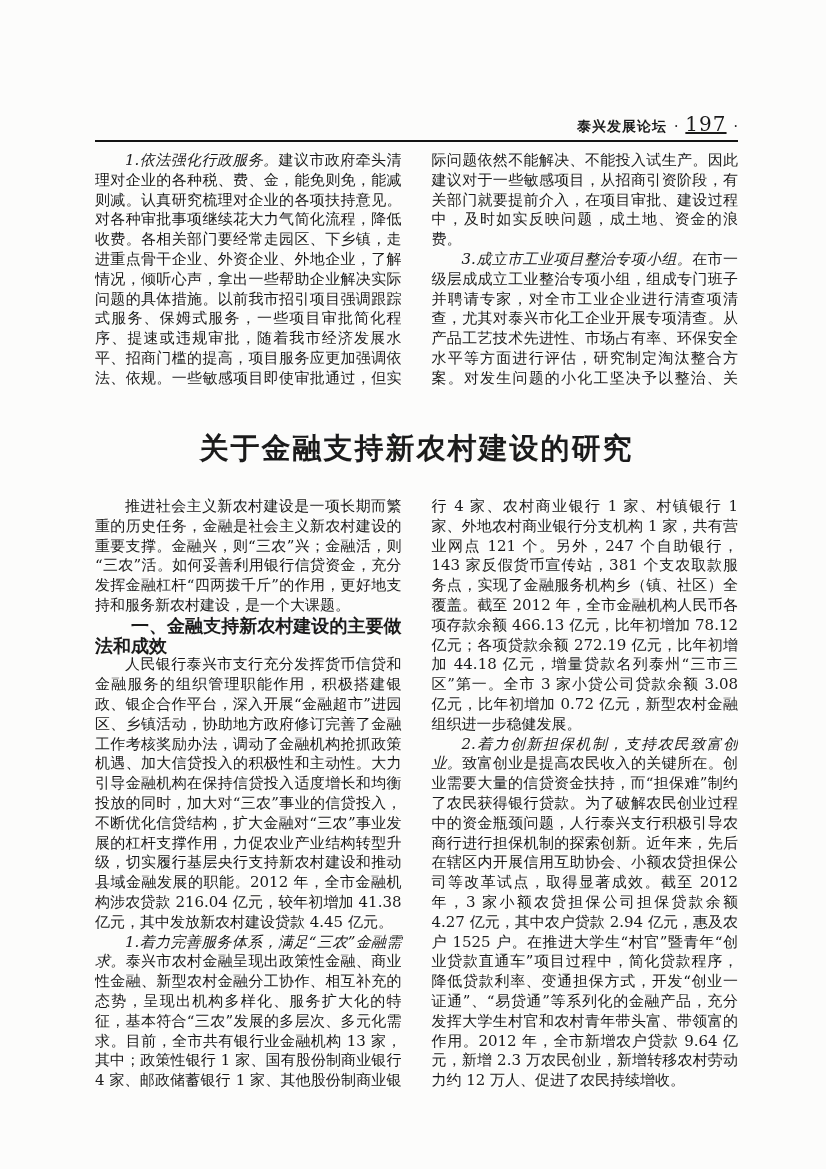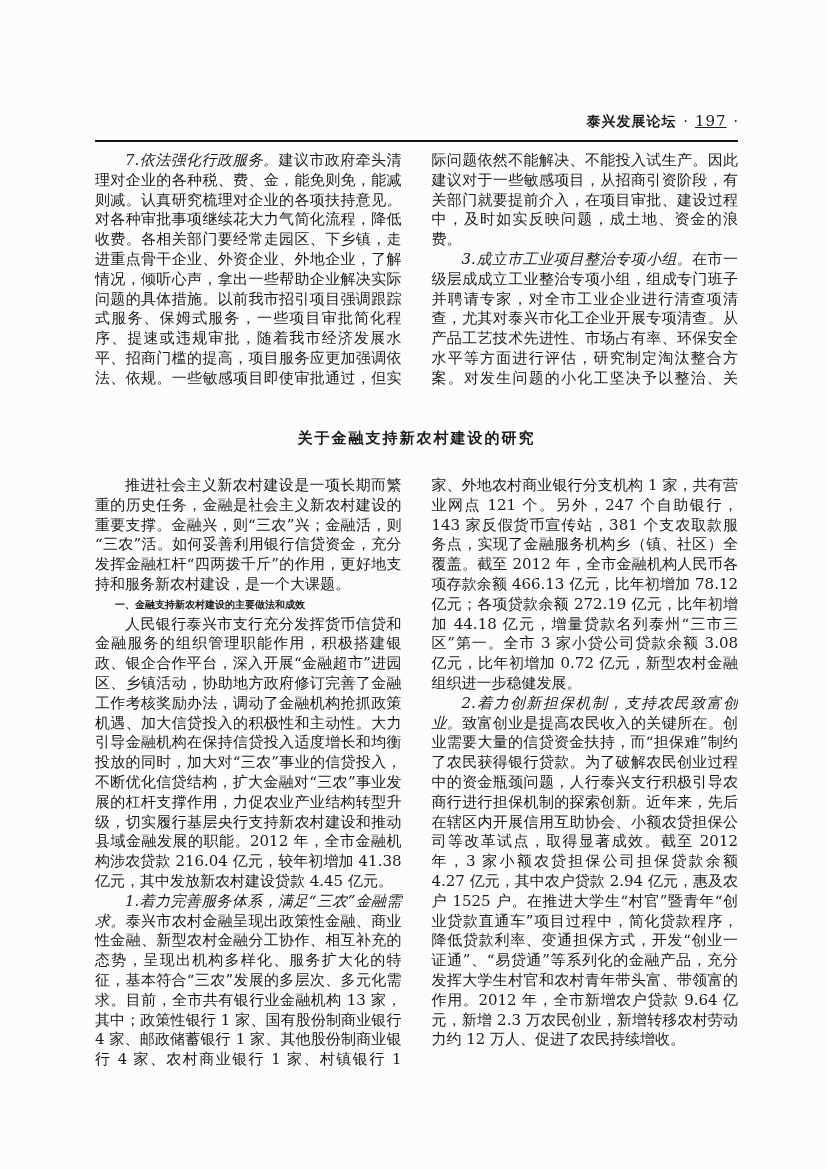--- a/index.html
+++ b/index.html
@@ -18,66 +18,66 @@
   
   .running-head{
     display:flex;justify-content:flex-end;align-items:baseline;
     gap:7px;height:24px;
   }
   .journal-name{
     font-family:"DejaVu Sans", sans-serif;
     font-weight:bold;font-size:14px;letter-spacing:1px;
   }
   .head-dot{font-size:14px;}
-  .page-number{font-size:15px;letter-spacing:1px;text-decoration:underline;}
+  .page-number{font-size:20px;letter-spacing:1px;text-decoration:underline;}
   .head-rule{border:none;border-top:2.5px solid #141414;margin:4px 0 0 0;}
 
   
   .cols{
     column-count:2;column-gap:30px;column-fill:auto;
     text-align:justify;
     font-size:15px;line-height:19.8px;
     overflow:hidden;
     margin-top:8px;
   }
   .cols-top{height:240px;margin-top:9px;}
   .cols-article{height:596px;}
   p.para{margin:0;text-indent:2em;}
   .kai{font-style:italic;}
 
   .article-title{
     text-align:center;
     font-family:"DejaVu Sans", sans-serif;
     font-weight:bold;
-    font-size:15px;letter-spacing:2px;
+    font-size:29px;letter-spacing:2px;
     margin:38px 0 28px 0;
   }
   .section-heading{
     margin:0;text-indent:2em;
     font-family:"DejaVu Sans", sans-serif;
-    font-weight:bold;font-size:10px;
+    font-weight:bold;font-size:18px;
   }
 </style>
 </head>
 <body>
 
 <div class="page">
   <div class="inner">
 
     <div class="running-head">
       <span class="journal-name">泰兴发展论坛</span>
       <span class="head-dot">·</span>
       <span class="page-number">197</span>
       <span class="head-dot">·</span>
     </div>
     <hr class="head-rule">
 
     <div class="cols cols-top">
       <p class="para">
-        <span class="kai">7.依法强化行政服务。</span><span>建议市政府牵头清理对企业的各种税、费、金，能免则免，能减则减。认真研究梳理对企业的各项扶持意见。对各种审批事项继续花大力气简化流程，降低收费。各相关部门要经常走园区、下乡镇，走进重点骨干企业、外资企业、外地企业，了解情况，倾听心声，拿出一些帮助企业解决实际问题的具体措施。以前我市招引项目强调跟踪式服务、保姆式服务，一些项目审批简化程序、提速或违规审批，随着我市经济发展水平、招商门槛的提高，项目服务应更加强调依法、依规。一些敏感项目即使审批通过，但实际问题依然不能解决、不能投入试生产。因此建议对于一些敏感项目，从招商引资阶段，有关部门就要提前介入，在项目审批、建设过程中，及时如实反映问题，成土地、资金的浪费。</span>
+        <span class="kai">1.依法强化行政服务。</span><span>建议市政府牵头清理对企业的各种税、费、金，能免则免，能减则减。认真研究梳理对企业的各项扶持意见。对各种审批事项继续花大力气简化流程，降低收费。各相关部门要经常走园区、下乡镇，走进重点骨干企业、外资企业、外地企业，了解情况，倾听心声，拿出一些帮助企业解决实际问题的具体措施。以前我市招引项目强调跟踪式服务、保姆式服务，一些项目审批简化程序、提速或违规审批，随着我市经济发展水平、招商门槛的提高，项目服务应更加强调依法、依规。一些敏感项目即使审批通过，但实际问题依然不能解决、不能投入试生产。因此建议对于一些敏感项目，从招商引资阶段，有关部门就要提前介入，在项目审批、建设过程中，及时如实反映问题，成土地、资金的浪费。</span>
       </p>
       <p class="para">
         <span class="kai">3.成立市工业项目整治专项小组。</span><span>在市一级层成成立工业整治专项小组，组成专门班子并聘请专家，对全市工业企业进行清查项清查，尤其对泰兴市化工企业开展专项清查。从产品工艺技术先进性、市场占有率、环保安全水平等方面进行评估，研究制定淘汰整合方案。对发生问题的小化工坚决予以整治、关停，从而腾出土地空间、环境容量，缓解资源、环境、能源的压力，为更大规模发展创造空间。</span>
       </p>
 
     </div>
 
     <h1 class="article-title">关于金融支持新农村建设的研究</h1>
 
     <div class="cols cols-article">

